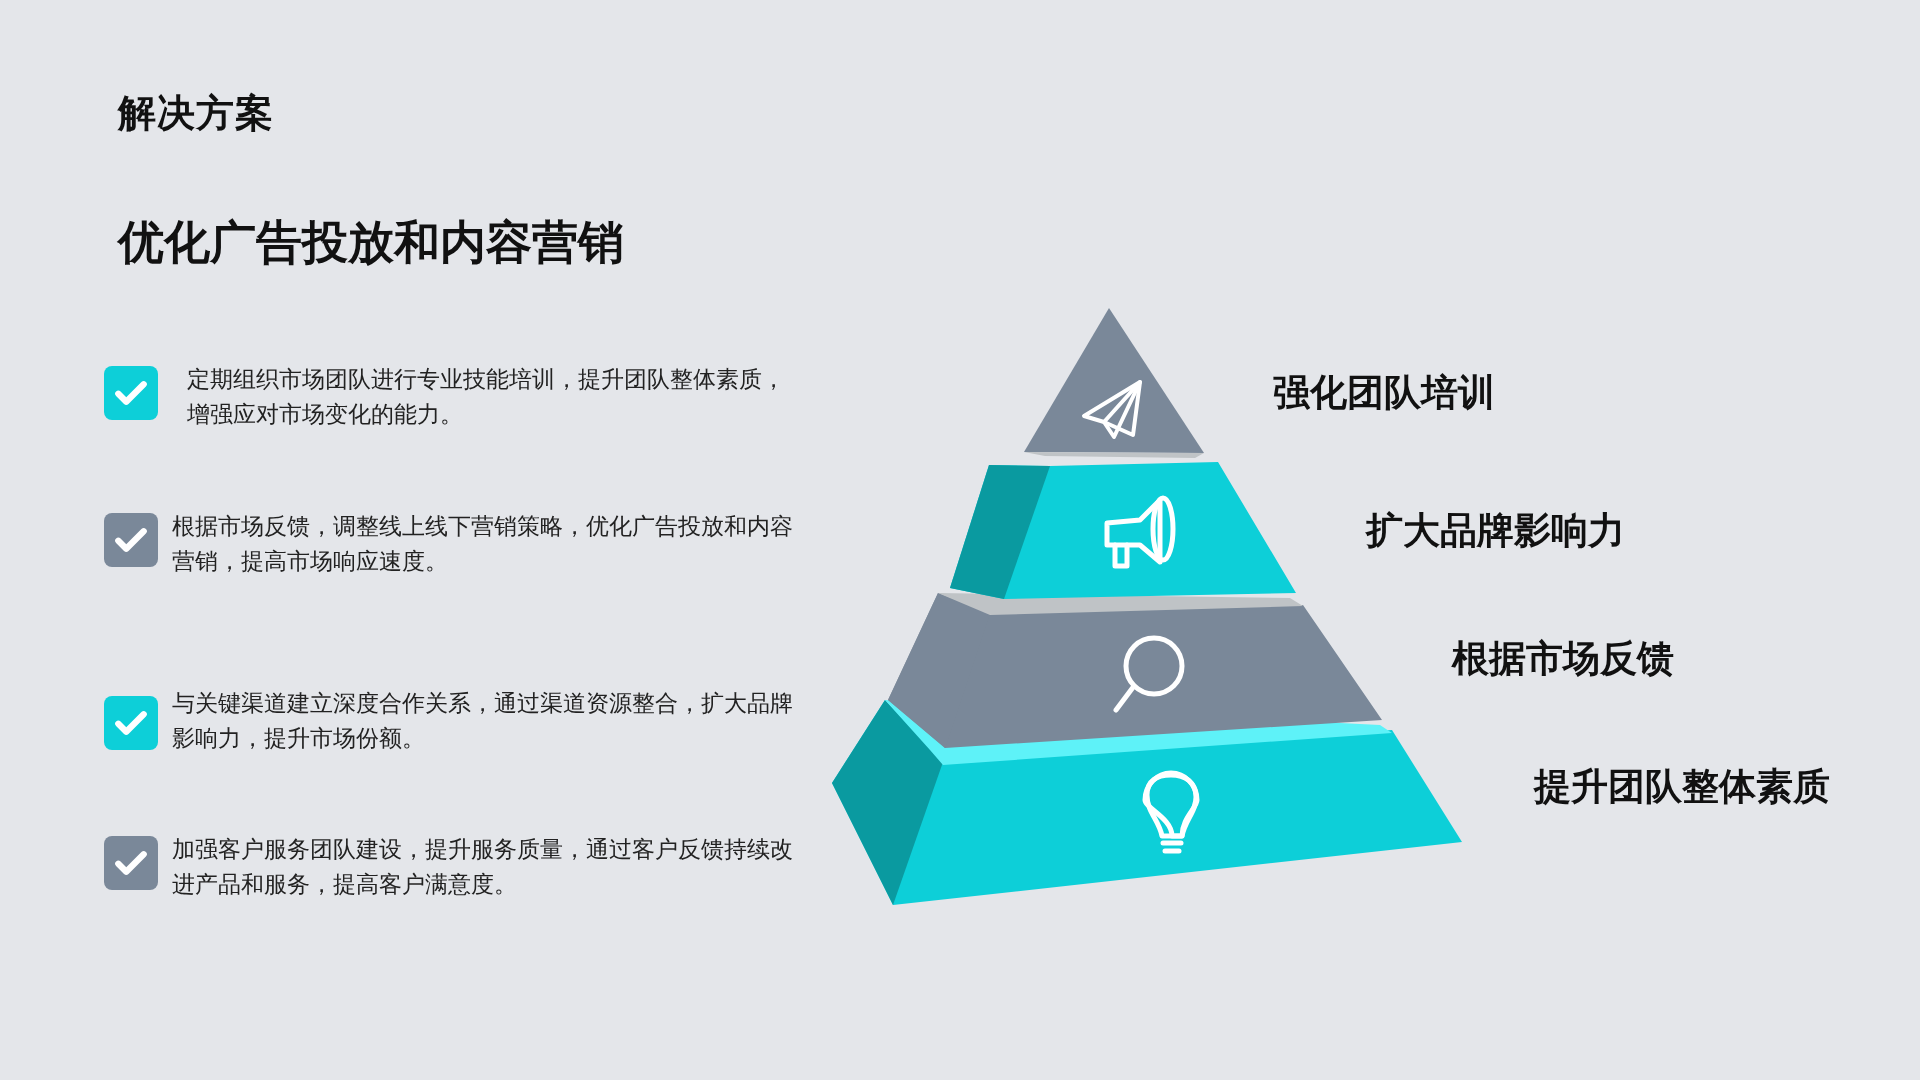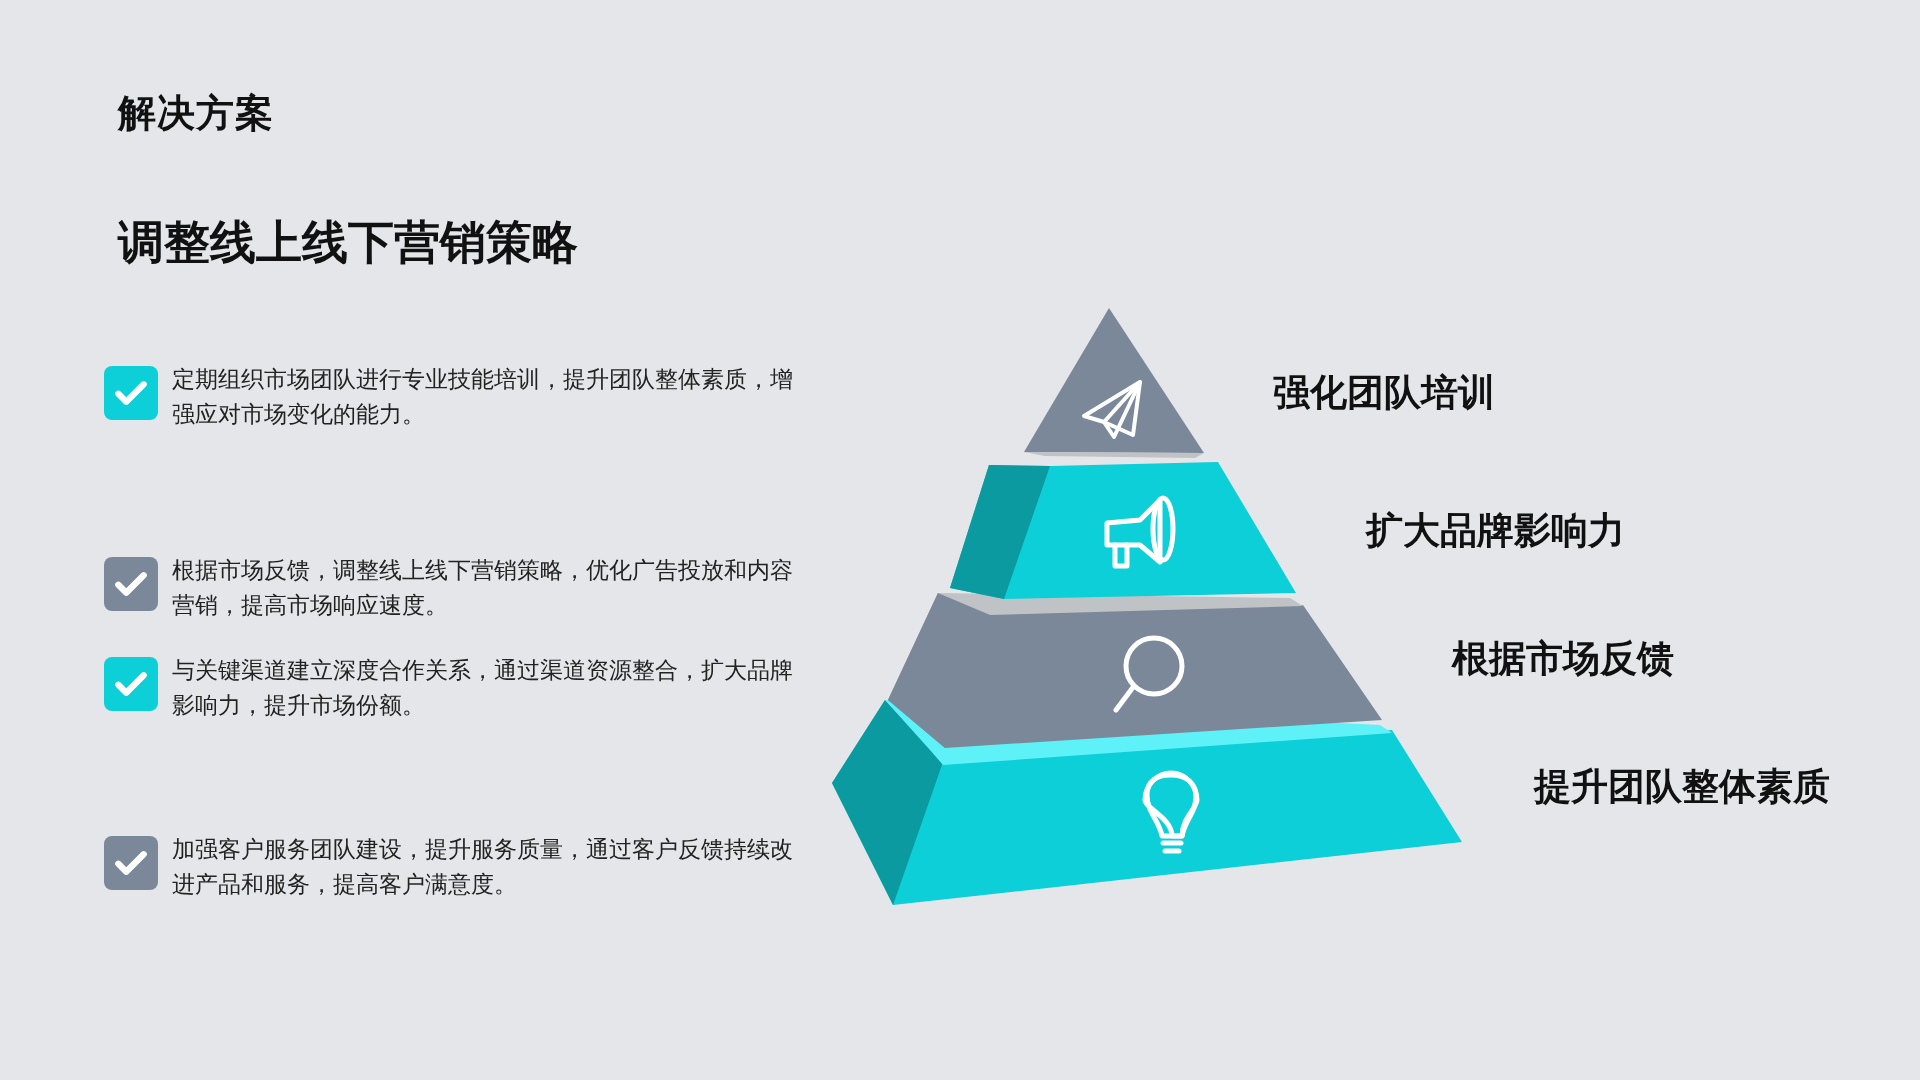--- a/index.html
+++ b/index.html
@@ -10,41 +10,41 @@
   .cb{width:54px;height:54px;border-radius:8px;flex:none;display:flex;align-items:center;justify-content:center;margin-top:4px;}
   .cb svg{width:38px;height:38px;}
   .txt{margin-left:14px;font-size:23px;line-height:35px;color:#222;}
   .pyr{position:absolute;left:0;top:0;width:1920px;height:1080px;}
   .lbl{position:absolute;font-size:37px;font-weight:bold;color:#111;}
 </style>
 </head>
 <body>
 
 <div class="title">解决方案</div>
-<div class="subtitle">调整线上线下营销策略</div>
+<div class="subtitle">优化广告投放和内容营销</div>
 
-<div class="item" style="top:362px;">
+<div class="item" style="top:362px;gap:15px;">
   <div class="cb" style="background:#0dcfd8;">
     <svg viewBox="0 0 24 24">
         <path d="M4 12.5l5 5L20 6.5" fill="none" stroke="#fff" stroke-width="4" stroke-linecap="round" stroke-linejoin="round"></path>
       </svg>
   </div>
   <div class="txt">定期组织市场团队进行专业技能培训，提升团队整体素质，增强应对市场变化的能力。</div>
 </div>
 
-<div class="item" style="top:509px;margin-top:44px;">
+<div class="item" style="top:509px;">
   <div class="cb" style="background:#7a8899;">
     <svg viewBox="0 0 24 24">
         <path d="M4 12.5l5 5L20 6.5" fill="none" stroke="#fff" stroke-width="4" stroke-linecap="round" stroke-linejoin="round"></path>
       </svg>
   </div>
   <div class="txt">根据市场反馈，调整线上线下营销策略，优化广告投放和内容营销，提高市场响应速度。</div>
 </div>
 
-<div class="item" style="top:653px;">
+<div class="item" style="top:686px;align-items:center;">
   <div class="cb" style="background:#0dcfd8;">
     <svg viewBox="0 0 24 24">
         <path d="M4 12.5l5 5L20 6.5" fill="none" stroke="#fff" stroke-width="4" stroke-linecap="round" stroke-linejoin="round"></path>
       </svg>
   </div>
   <div class="txt">与关键渠道建立深度合作关系，通过渠道资源整合，扩大品牌影响力，提升市场份额。</div>
 </div>
 
 <div class="item" style="top:832px;">
   <div class="cb" style="background:#7a8899;">

